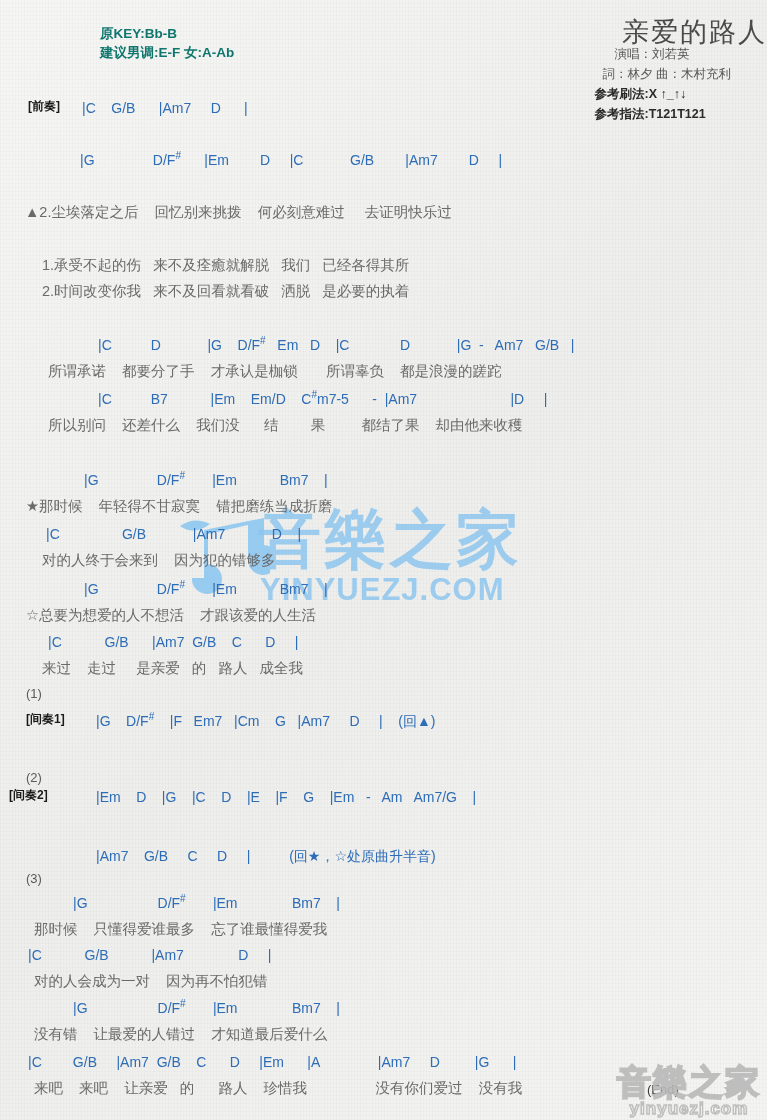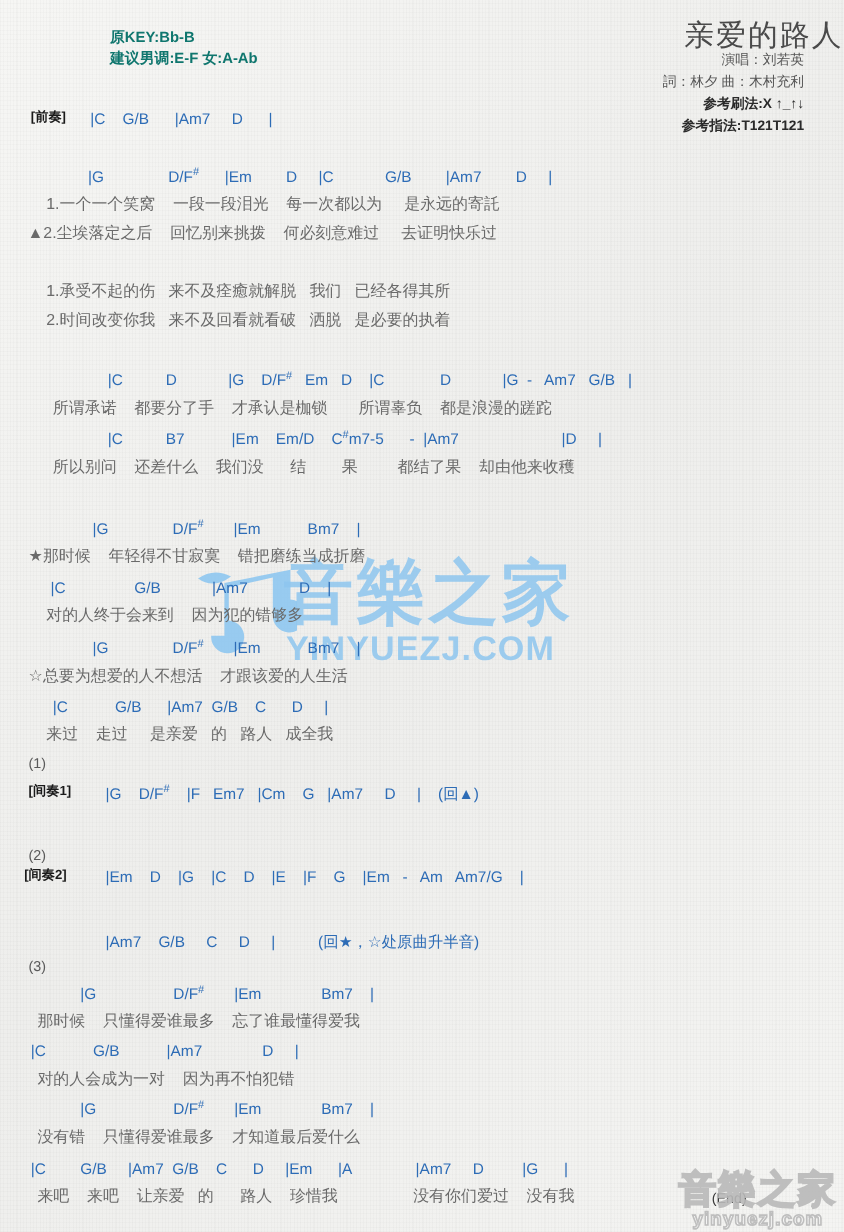--- a/index.html
+++ b/index.html
@@ -50,21 +50,21 @@
     text-align: right;
     font-size: 27px;
     color: #4a4a4a;
     letter-spacing: 2px;
     font-weight: normal;
   }
   .credits {
     position: absolute;
     right: 36px;
     top: 44px;
-    text-align: right;
+    text-align: left;
     color: #555;
     font-size: 12.5px;
     line-height: 20px;
     white-space: nowrap;
   }
   .credits .line1 { padding-left: 20px; }
   .credits .line2 { padding-left: 8px; }
   .credits .bold-line { font-weight: bold; color: #2a2a2a; padding-left: 0; }
 
   
@@ -194,21 +194,20 @@
     <div class="line1">演唱：刘若英</div>
     <div class="line2">詞：林夕   曲：木村充利</div>
     <div class="bold-line">参考刷法:X ↑_↑↓</div>
     <div class="bold-line">参考指法:T121T121</div>
   </div>
 
   <div class="line sectiontag" style="left:28px; top:100px;">[前奏]</div>
   <div class="line chordline" style="left:82px; top:101px;">|C    G/B      |Am7     D      |</div>
 
   <div class="line chordline" style="left:80px; top:153px;">|G               D/F<span class="sharp">#</span>      |Em        D     |C            G/B        |Am7        D     |</div>
-  <div class="line lyricline" style="left:42px; top:179px;">1.一个一个笑窝    一段一段泪光    每一次都以为     是永远的寄託</div>
   <div class="line lyricline" style="left:25px; top:205px;">▲2.尘埃落定之后    回忆别来挑拨    何必刻意难过     去证明快乐过</div>
 
   <div class="line lyricline" style="left:42px; top:258px;">1.承受不起的伤   来不及痊癒就解脱   我们   已经各得其所</div>
   <div class="line lyricline" style="left:42px; top:284px;">2.时间改变你我   来不及回看就看破   洒脱   是必要的执着</div>
 
   <div class="line chordline" style="left:98px; top:338px;">|C          D            |G    D/F<span class="sharp">#</span>   Em   D    |C             D            |G  -   Am7   G/B   |</div>
   <div class="line lyricline" style="left:48px; top:364px;">所谓承诺    都要分了手    才承认是枷锁       所谓辜负    都是浪漫的蹉跎</div>
 
   <div class="line chordline" style="left:98px; top:392px;">|C          B7           |Em    Em/D    C<span class="sharp">#</span>m7-5      -  |Am7                        |D     |</div>
   <div class="line lyricline" style="left:48px; top:418px;">所以别问    还差什么    我们没      结        果         都结了果    却由他来收穫</div>
@@ -223,34 +222,34 @@
   <div class="line lyricline" style="left:26px; top:608px;">☆总要为想爱的人不想活    才跟该爱的人生活</div>
 
   <div class="line chordline" style="left:48px; top:635px;">|C           G/B      |Am7  G/B    C      D     |</div>
   <div class="line lyricline" style="left:42px; top:661px;">来过    走过     是亲爱   的   路人   成全我</div>
 
   <div class="line numtag" style="left:26px; top:687px;">(1)</div>
   <div class="line sectiontag" style="left:26px; top:713px;">[间奏1]</div>
   <div class="line chordline" style="left:96px; top:714px;">|G    D/F<span class="sharp">#</span>    |F   Em7   |Cm    G   |Am7     D     |    (回▲)</div>
 
   <div class="line numtag" style="left:26px; top:771px;">(2)</div>
-  <div class="line sectiontag" style="left:22px; top:789px;">[间奏2]</div>
+  <div class="line sectiontag" style="left:9px; top:789px;">[间奏2]</div>
   <div class="line chordline" style="left:96px; top:790px;">|Em    D    |G    |C    D    |E    |F    G    |Em   -   Am   Am7/G    |</div>
   <div class="line chordline" style="left:96px; top:817px;margin-top:32px;">|Am7    G/B     C     D     |          (回★，☆处原曲升半音)</div>
 
   <div class="line numtag" style="left:26px; top:872px;">(3)</div>
 
   <div class="line chordline" style="left:73px; top:896px;">|G                  D/F<span class="sharp">#</span>       |Em              Bm7    |</div>
   <div class="line lyricline" style="left:34px; top:922px;">那时候    只懂得爱谁最多    忘了谁最懂得爱我</div>
 
   <div class="line chordline" style="left:28px; top:948px;">|C           G/B           |Am7              D     |</div>
   <div class="line lyricline" style="left:34px; top:974px;">对的人会成为一对    因为再不怕犯错</div>
 
   <div class="line chordline" style="left:73px; top:1001px;">|G                  D/F<span class="sharp">#</span>       |Em              Bm7    |</div>
-  <div class="line lyricline" style="left:34px; top:1027px;">没有错    只懂得爱谁最多    才知道最后爱什么</div>
+  <div class="line lyricline" style="left:34px; top:1027px;">没有错    让最爱的人错过    才知道最后爱什么</div>
 
   <div class="line chordline" style="left:28px; top:1055px;">|C        G/B     |Am7  G/B    C      D     |Em      |A               |Am7     D         |G      |</div>
   <div class="line lyricline" style="left:34px; top:1081px;">来吧    来吧    让亲爱   的      路人    珍惜我                 没有你们爱过    没有我</div>
   <div class="line endtag" style="left:647px; top:1083px;">(End)</div>
 
 </div>
 
 <div class="wm-bottom">
   <div class="wb-cn">音樂之家</div>
   <div class="wb-en">yinyuezj.com</div>

